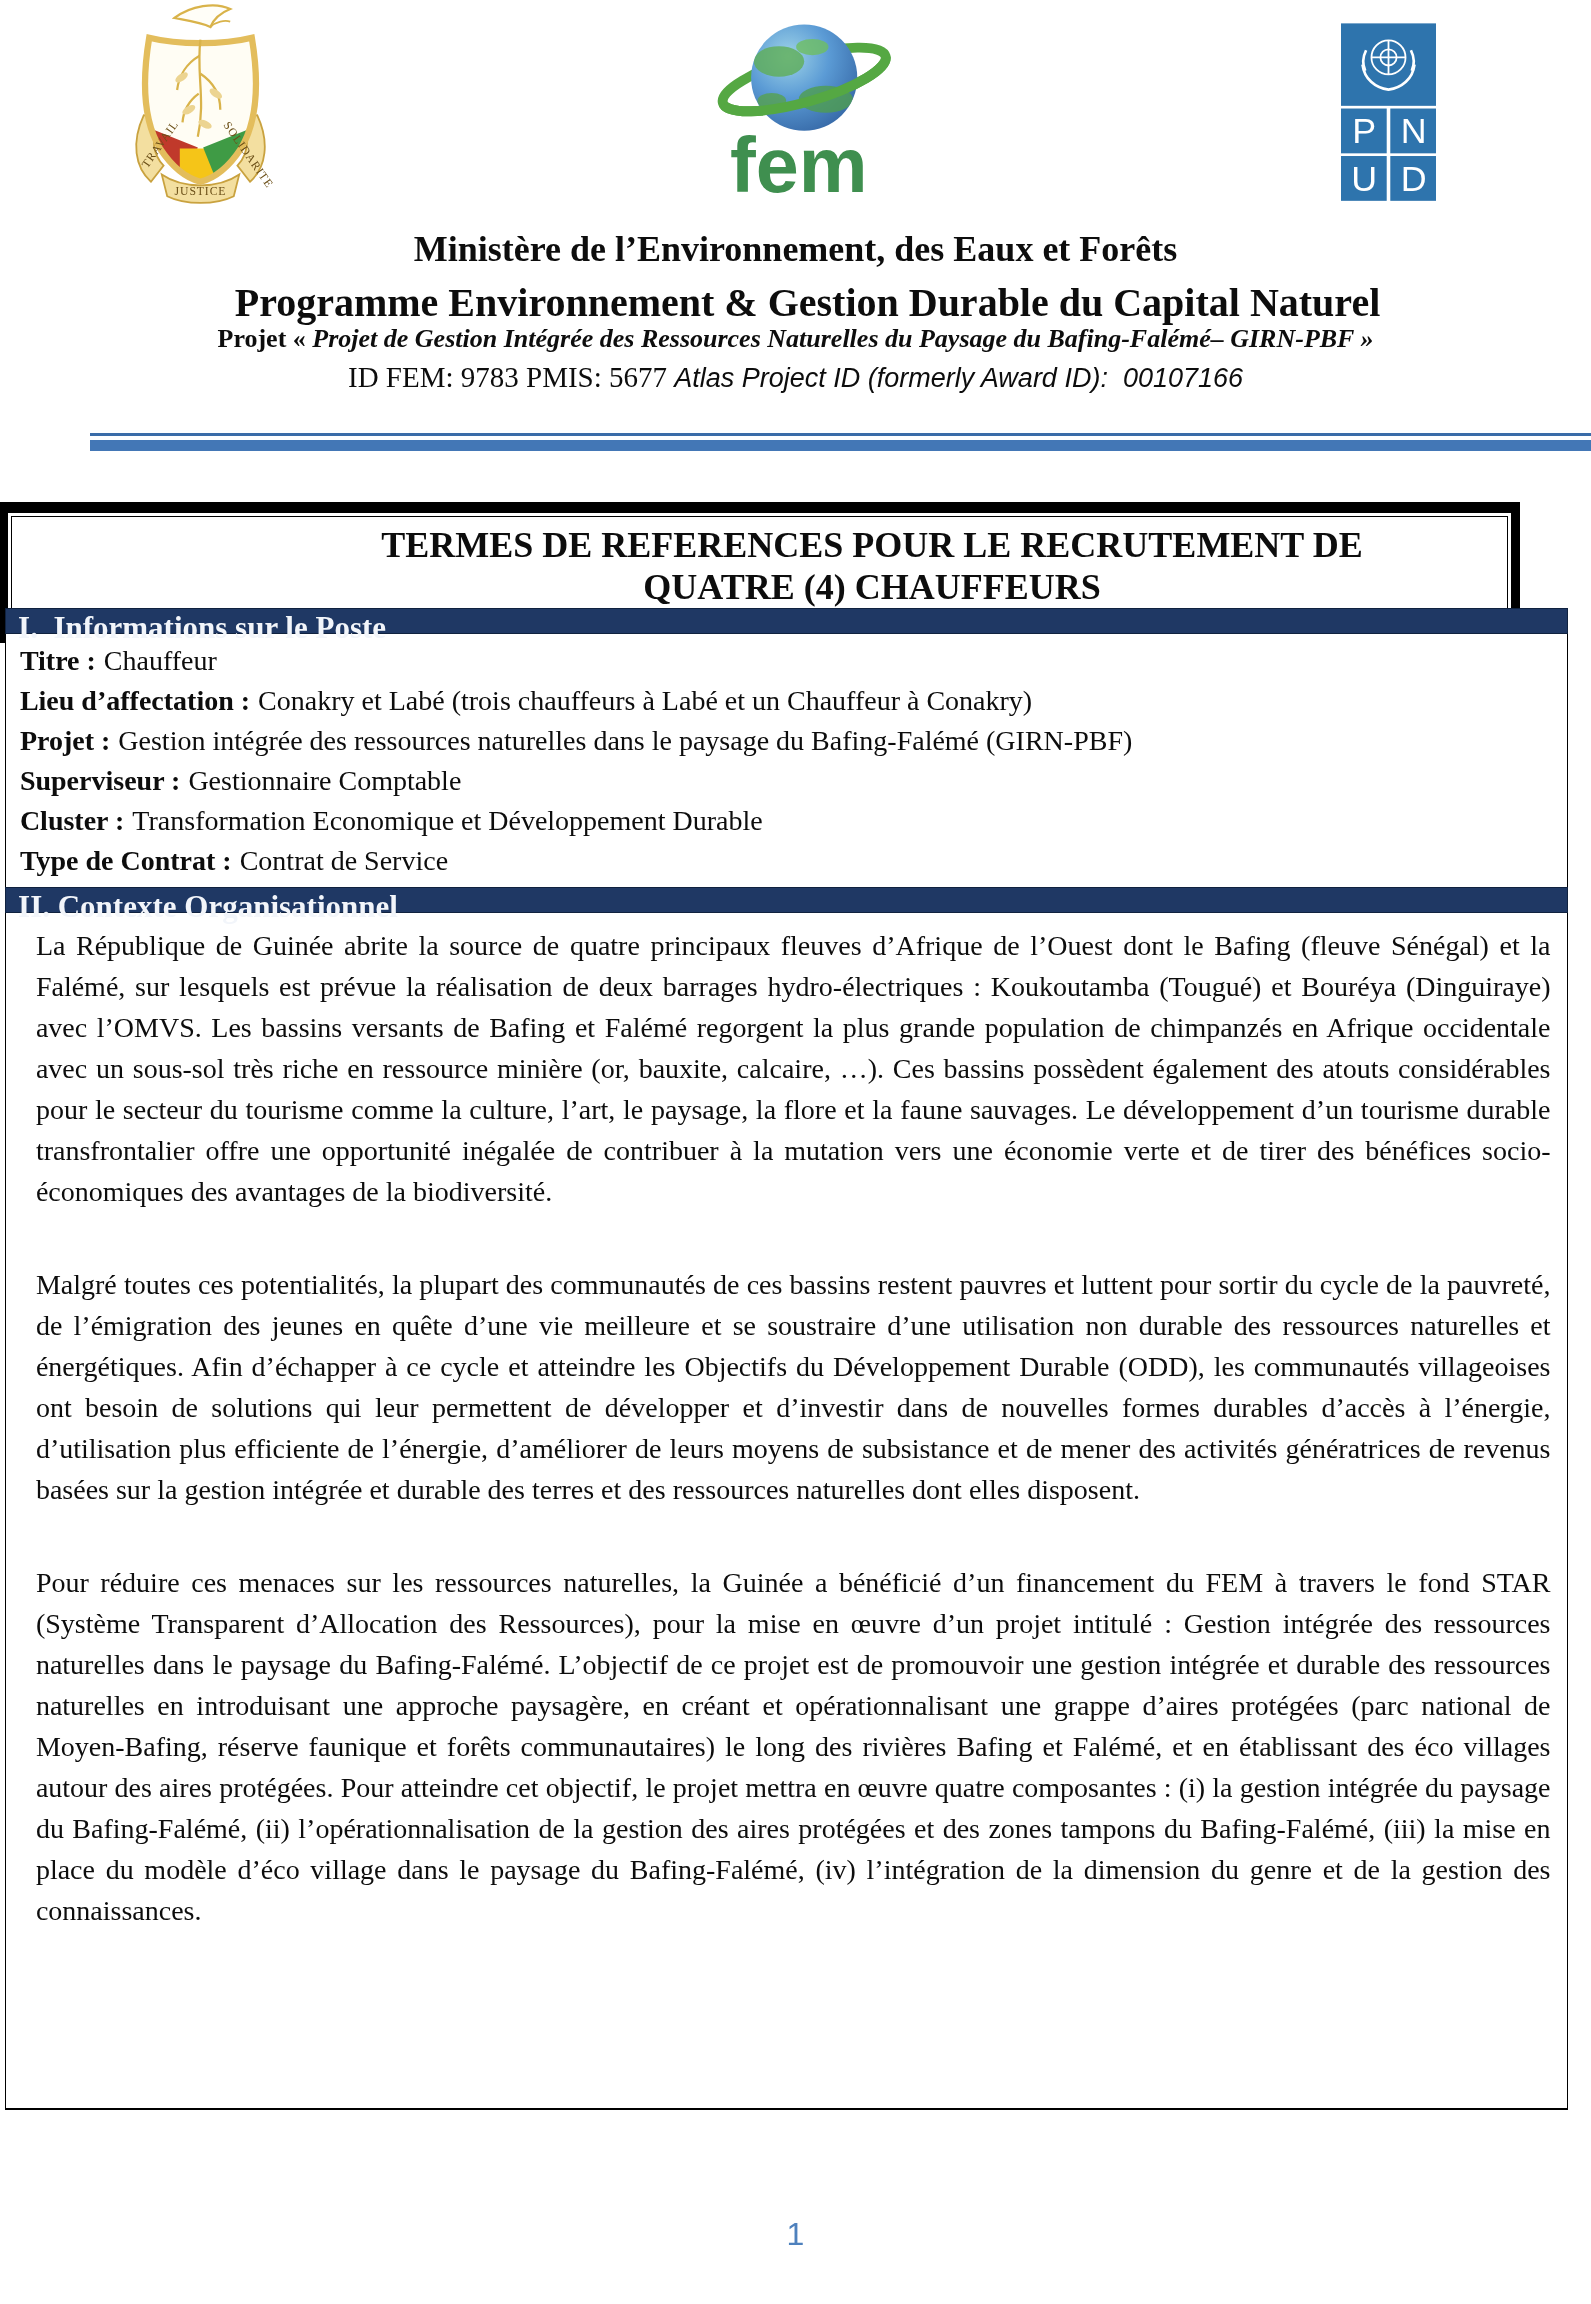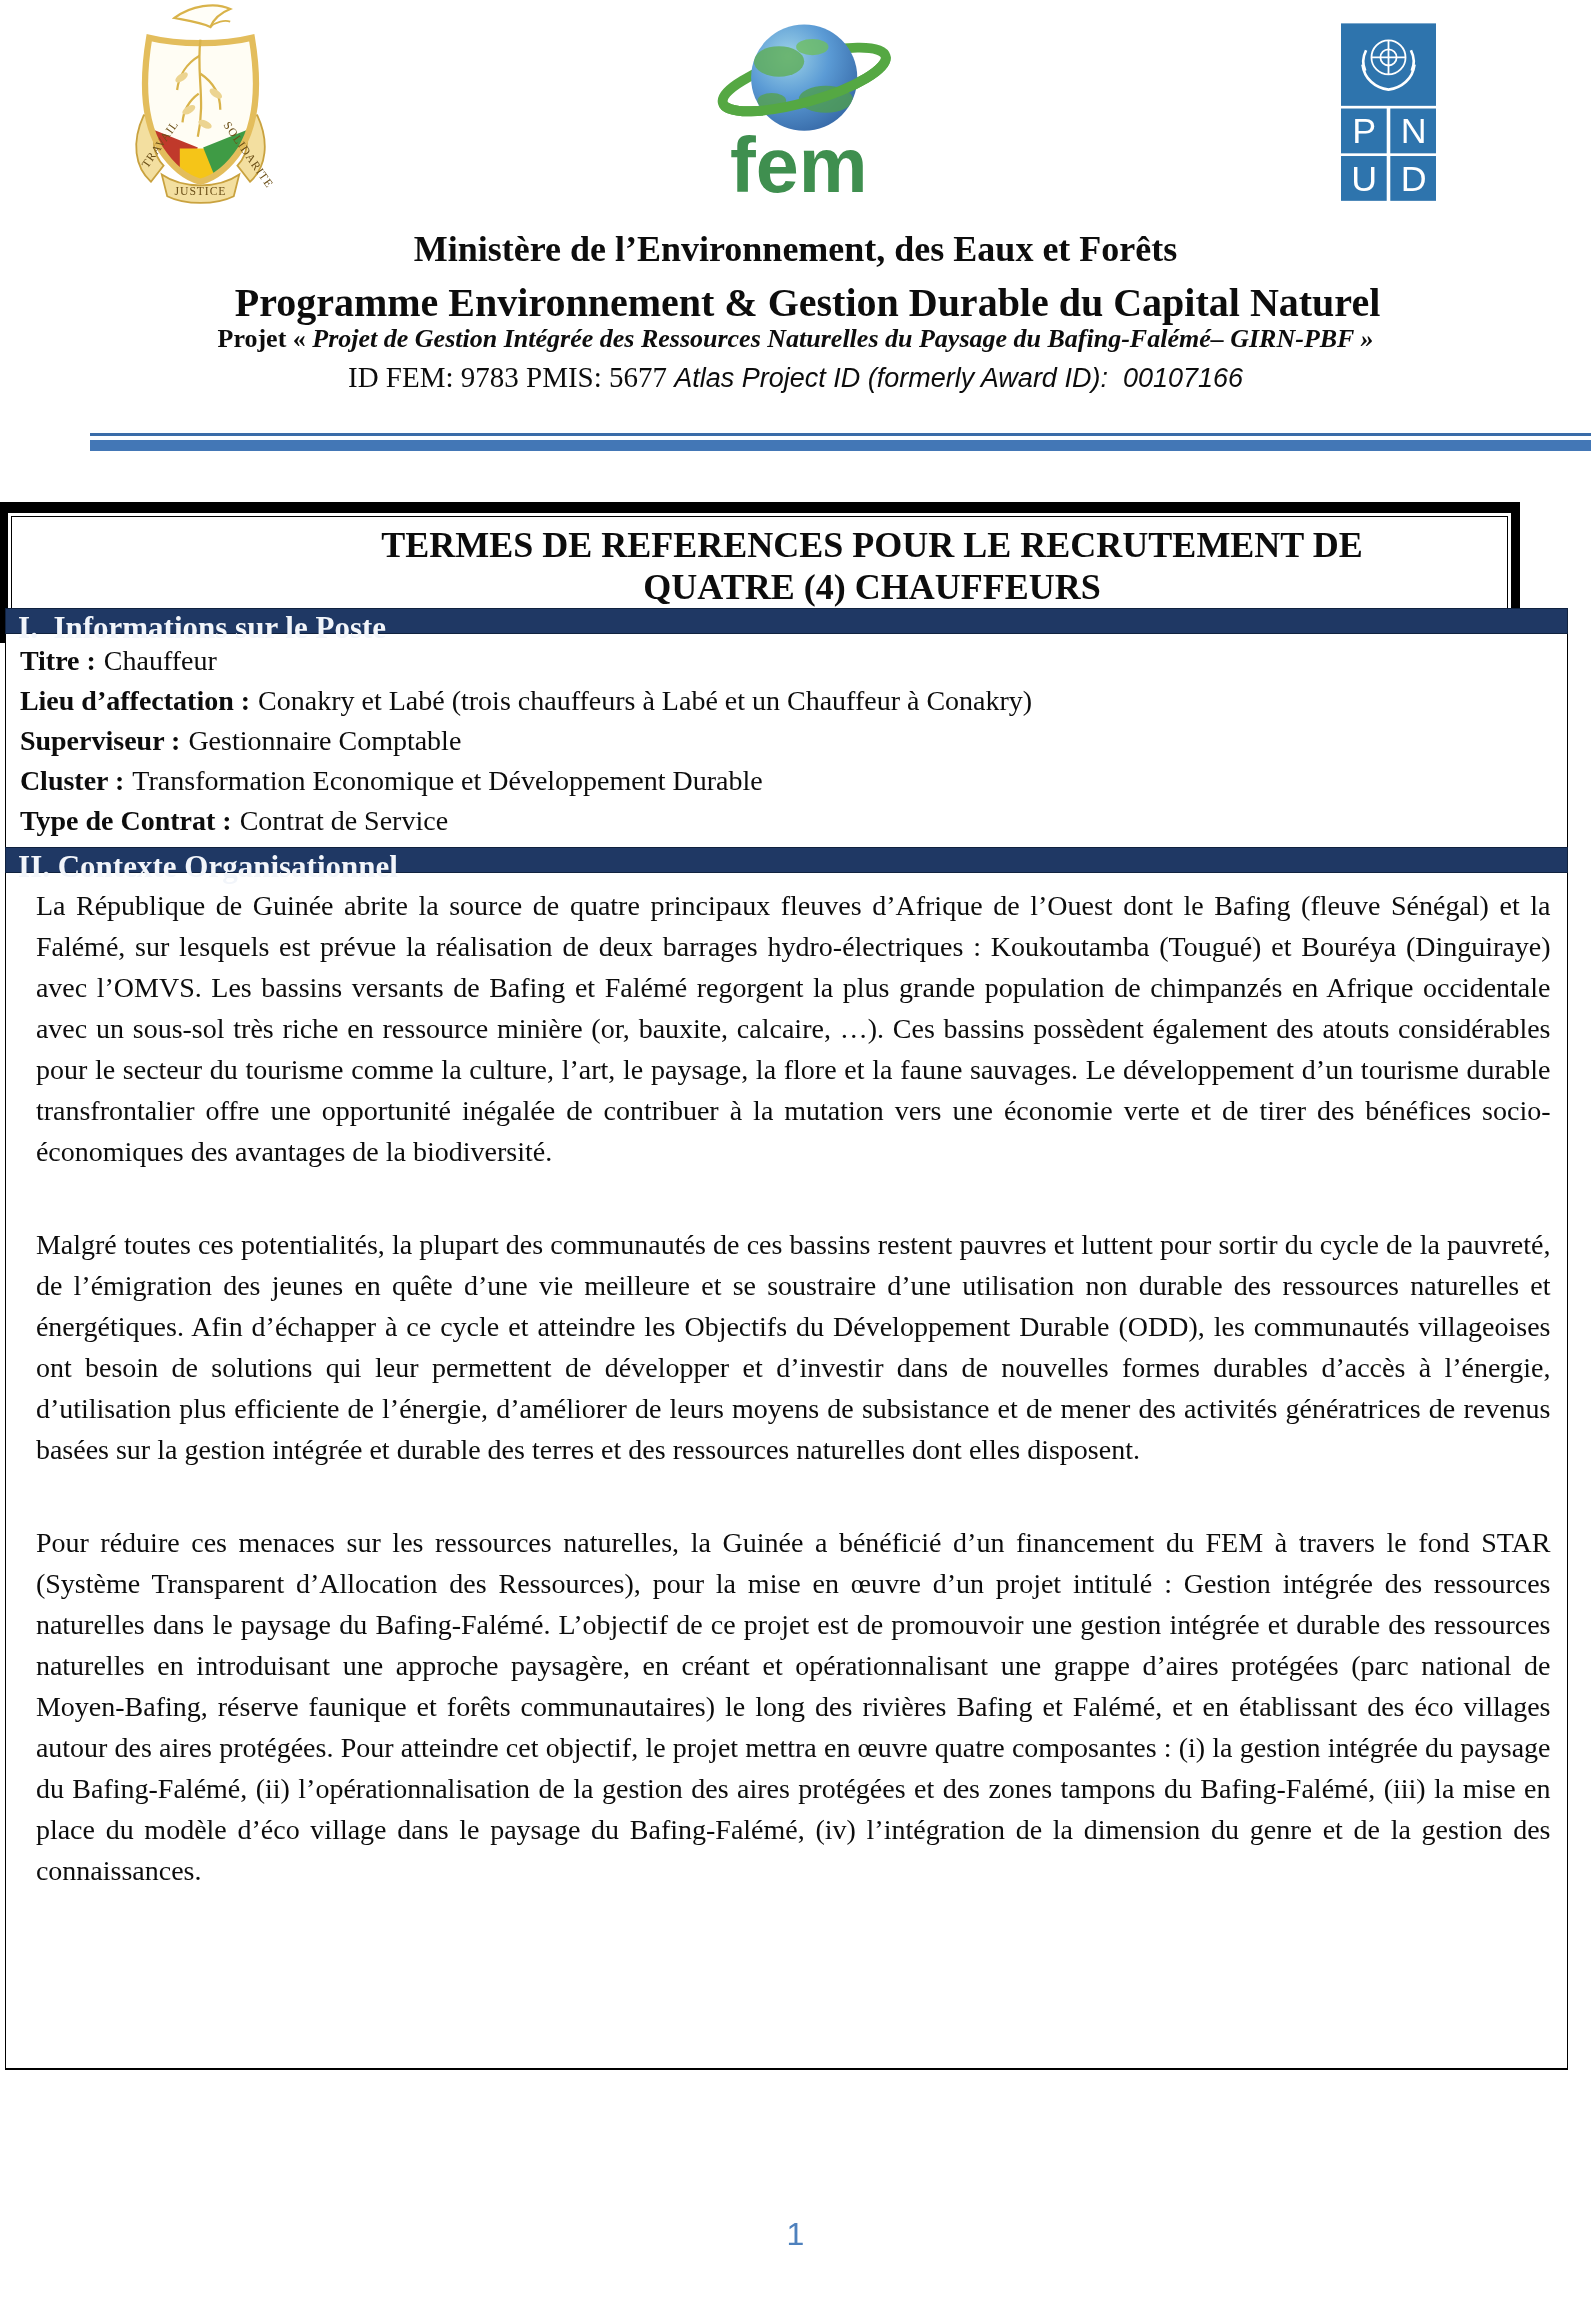--- a/index.html
+++ b/index.html
@@ -179,20 +179,21 @@
     </div>
   </div>
 
   <div class="doc-table">
 
     <div class="sec-bar">I.  Informations sur le Poste</div>
 
     <div class="info-cell">
       <div class="info-row"><span class="lbl">Titre :</span><span class="val">Chauffeur</span></div>
       <div class="info-row"><span class="lbl">Lieu d’affectation :</span><span class="val">Conakry et Labé (trois chauffeurs à Labé et un Chauffeur à Conakry)</span></div>
+      <div class="info-row"><span class="lbl">Projet :</span><span class="val">Gestion intégrée des ressources naturelles dans le paysage du Bafing-Falémé (GIRN-PBF)</span></div>
       <div class="info-row"><span class="lbl">Superviseur :</span><span class="val">Gestionnaire Comptable</span></div>
       <div class="info-row"><span class="lbl">Cluster :</span><span class="val">Transformation Economique et Développement Durable</span></div>
       <div class="info-row"><span class="lbl">Type de Contrat :</span><span class="val">Contrat de Service</span></div>
     </div>
 
     <div class="sec-bar">II. Contexte Organisationnel</div>
 
     <div class="body-cell">
       <p>La République de Guinée abrite la source de quatre principaux fleuves d’Afrique de l’Ouest dont le Bafing (fleuve Sénégal) et la Falémé, sur lesquels est prévue la réalisation de deux barrages hydro-électriques : Koukoutamba (Tougué) et Bouréya (Dinguiraye) avec l’OMVS. Les bassins versants de Bafing et Falémé regorgent la plus grande population de chimpanzés en Afrique occidentale avec un sous-sol très riche en ressource minière (or, bauxite, calcaire, …). Ces bassins possèdent également des atouts considérables pour le secteur du tourisme comme la culture, l’art, le paysage, la flore et la faune sauvages. Le développement d’un tourisme durable transfrontalier offre une opportunité inégalée de contribuer à la mutation vers une économie verte et de tirer des bénéfices socio-économiques des avantages de la biodiversité.</p>
       <p>Malgré toutes ces potentialités, la plupart des communautés de ces bassins restent pauvres et luttent pour sortir du cycle de la pauvreté, de l’émigration des jeunes en quête d’une vie meilleure et se soustraire d’une utilisation non durable des ressources naturelles et énergétiques. Afin d’échapper à ce cycle et atteindre les Objectifs du Développement Durable (ODD), les communautés villageoises ont besoin de solutions qui leur permettent de développer et d’investir dans de nouvelles formes durables d’accès à l’énergie, d’utilisation plus efficiente de l’énergie, d’améliorer de leurs moyens de subsistance et de mener des activités génératrices de revenus basées sur la gestion intégrée et durable des terres et des ressources naturelles dont elles disposent.</p>

